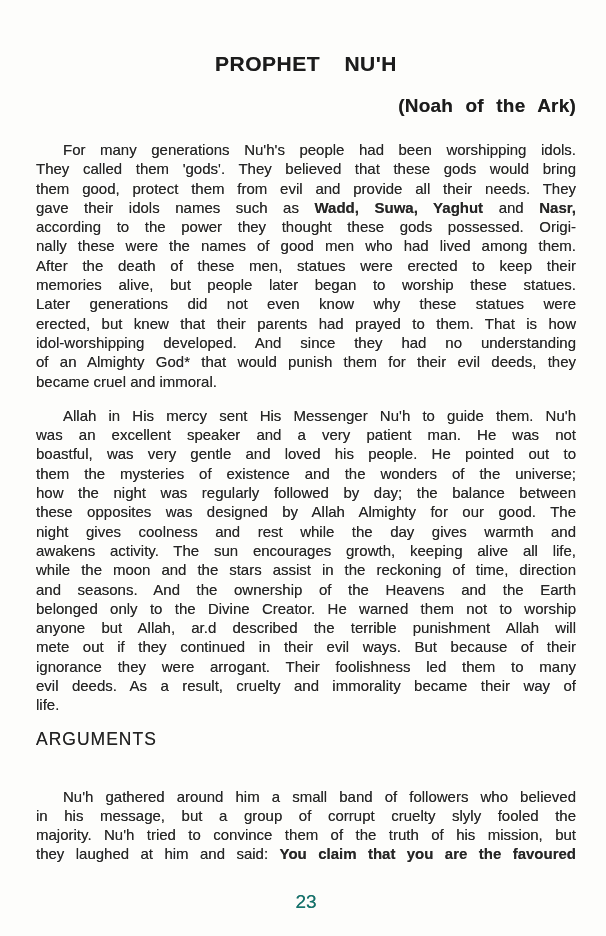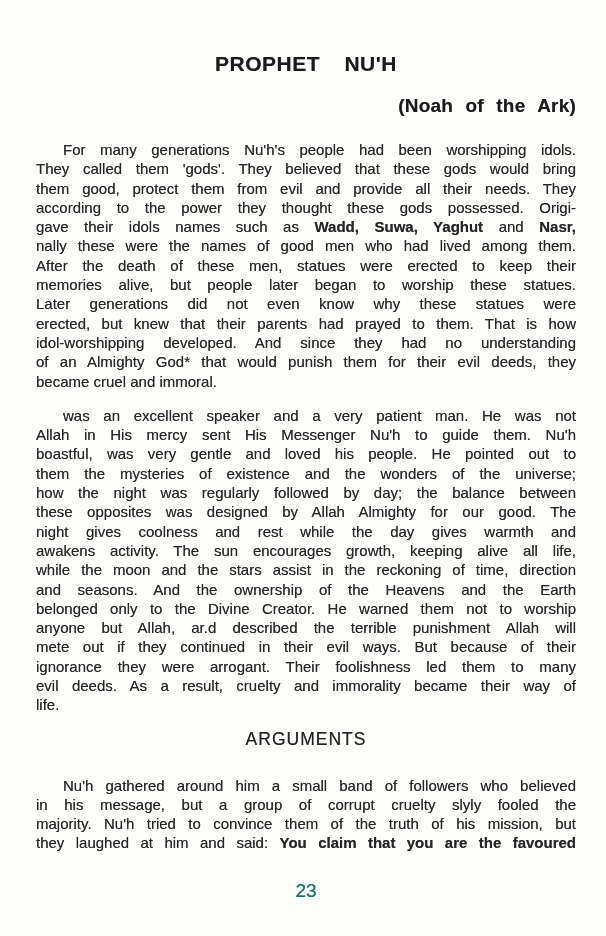--- a/index.html
+++ b/index.html
@@ -56,22 +56,22 @@
   .line:first-child {
     text-indent: 27px;
   }
   .line.line-last {
     text-align-last: left;
   }
   .bold {
     font-weight: bold;
   }
   .section-heading {
-    margin: 12px 0 27px 0;
-    text-align: center;
+    margin: 12px 0 38px 0;
+    text-align: left;
     font-size: 17.5px;
     letter-spacing: 1px;
     color: #222222;
     line-height: 19px;
   }
   .page-number {
     margin-top: 27px;
     text-align: center;
     font-size: 19px;
     color: #0f766e;
@@ -81,34 +81,34 @@
 <body>
 
 <div class="page">
   <h1 class="page-title">PROPHET NU'H</h1>
   <h2 class="page-subtitle">(Noah of the Ark)</h2>
   <main class="page-body">
       <div class="para">
         <div class="line">For many generations Nu'h's people had been worshipping idols.</div>
         <div class="line">They called them 'gods'. They believed that these gods would bring</div>
         <div class="line">them good, protect them from evil and provide all their needs. They</div>
+        <div class="line"><span>gave their idols names such as </span><span class="bold">Wadd, Suwa, Yaghut</span><span> and </span><span class="bold">Nasr,</span></div>
         <div class="line">according to the power they thought these gods possessed. Origi-</div>
-        <div class="line"><span>gave their idols names such as </span><span class="bold">Wadd, Suwa, Yaghut</span><span> and </span><span class="bold">Nasr,</span></div>
         <div class="line">nally these were the names of good men who had lived among them.</div>
         <div class="line">After the death of these men, statues were erected to keep their</div>
         <div class="line">memories alive, but people later began to worship these statues.</div>
         <div class="line">Later generations did not even know why these statues were</div>
         <div class="line">erected, but knew that their parents had prayed to them. That is how</div>
         <div class="line">idol-worshipping developed. And since they had no understanding</div>
         <div class="line">of an Almighty God* that would punish them for their evil deeds, they</div>
         <div class="line line-last">became cruel and immoral.</div>
       </div>
       <div class="para">
+        <div class="line">Allah in His mercy sent His Messenger Nu'h to guide them. Nu'h</div>
         <div class="line">was an excellent speaker and a very patient man. He was not</div>
-        <div class="line">Allah in His mercy sent His Messenger Nu'h to guide them. Nu'h</div>
         <div class="line">boastful, was very gentle and loved his people. He pointed out to</div>
         <div class="line">them the mysteries of existence and the wonders of the universe;</div>
         <div class="line">how the night was regularly followed by day; the balance between</div>
         <div class="line">these opposites was designed by Allah Almighty for our good. The</div>
         <div class="line">night gives coolness and rest while the day gives warmth and</div>
         <div class="line">awakens activity. The sun encourages growth, keeping alive all life,</div>
         <div class="line">while the moon and the stars assist in the reckoning of time, direction</div>
         <div class="line">and seasons. And the ownership of the Heavens and the Earth</div>
         <div class="line">belonged only to the Divine Creator. He warned them not to worship</div>
         <div class="line">anyone but Allah, ar.d described the terrible punishment Allah will</div>

